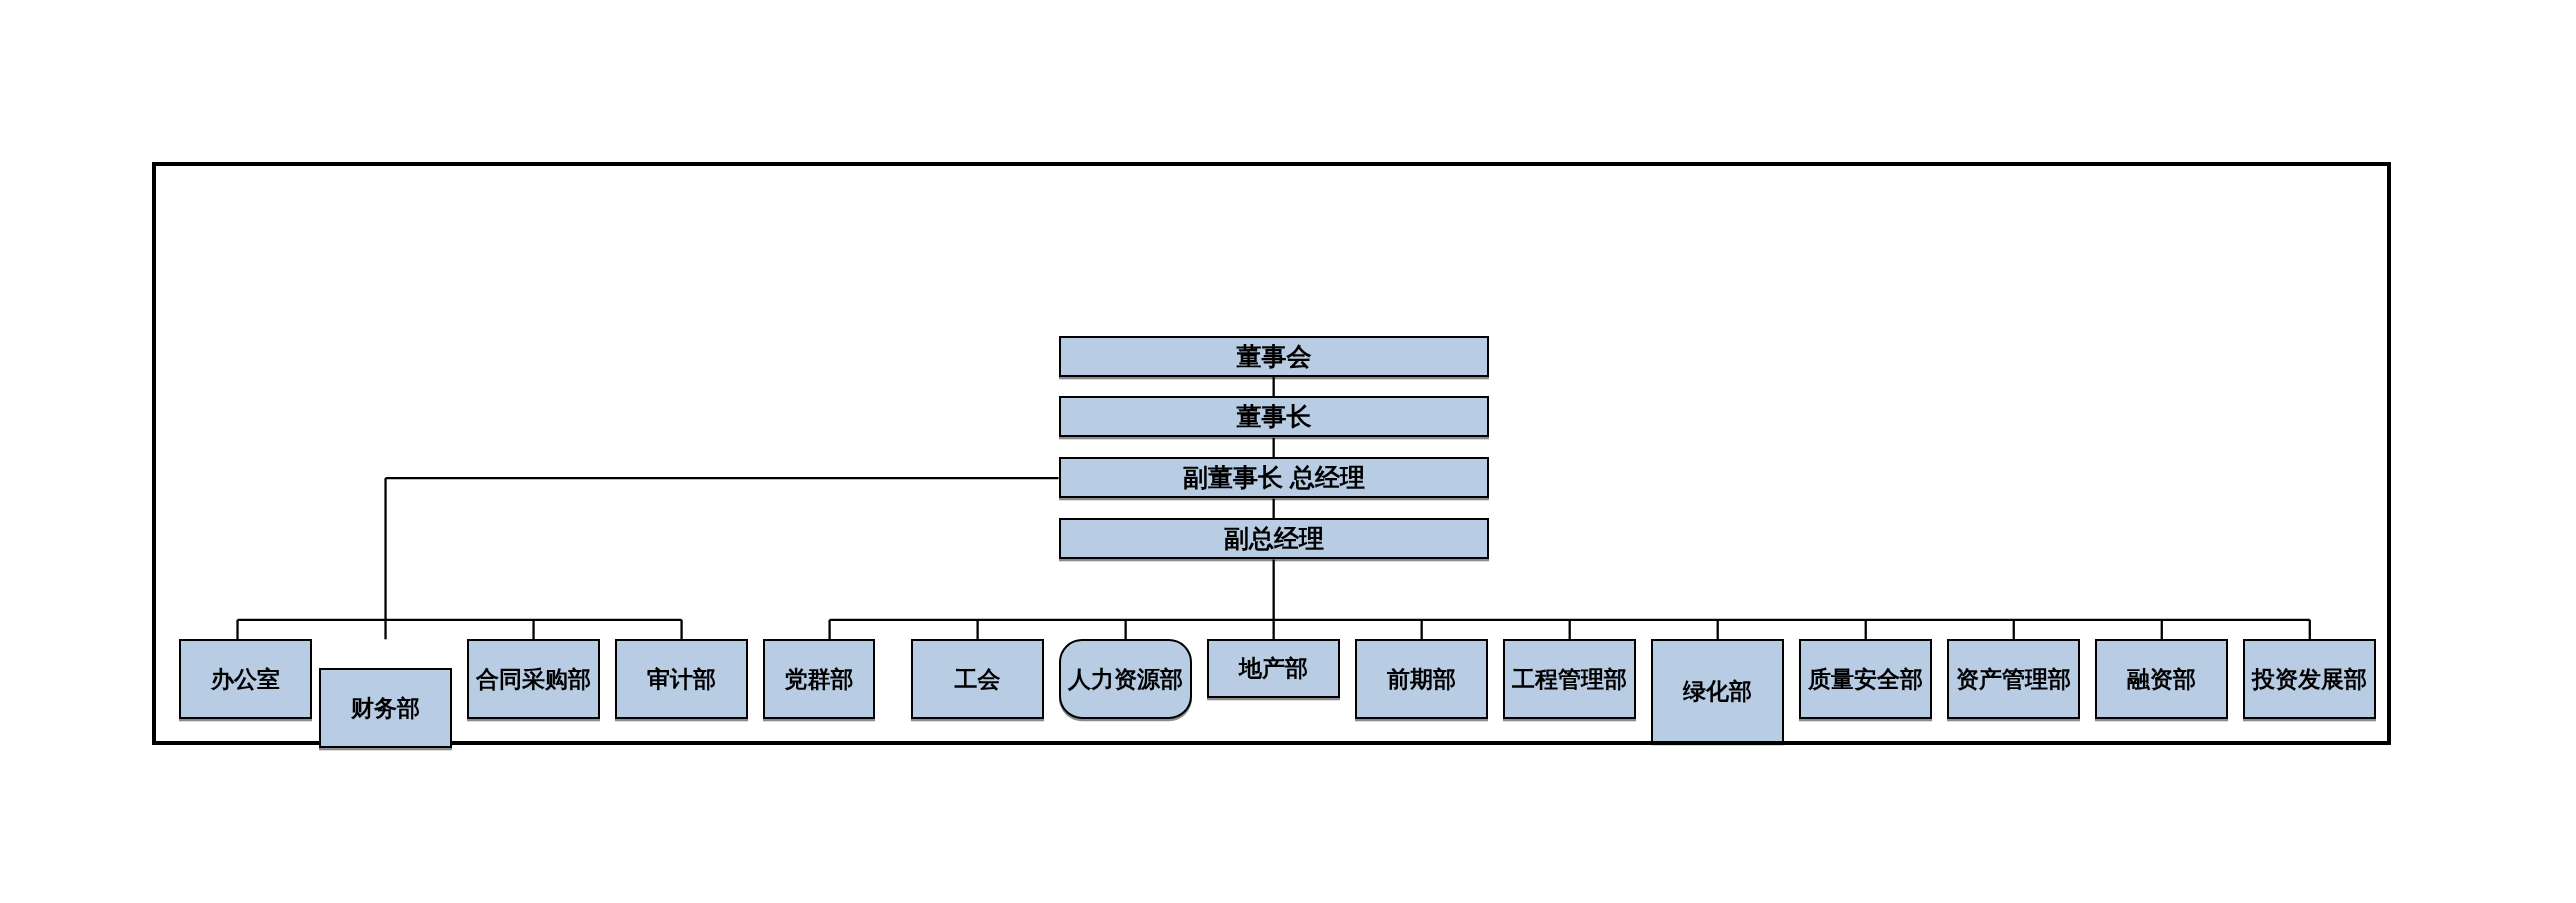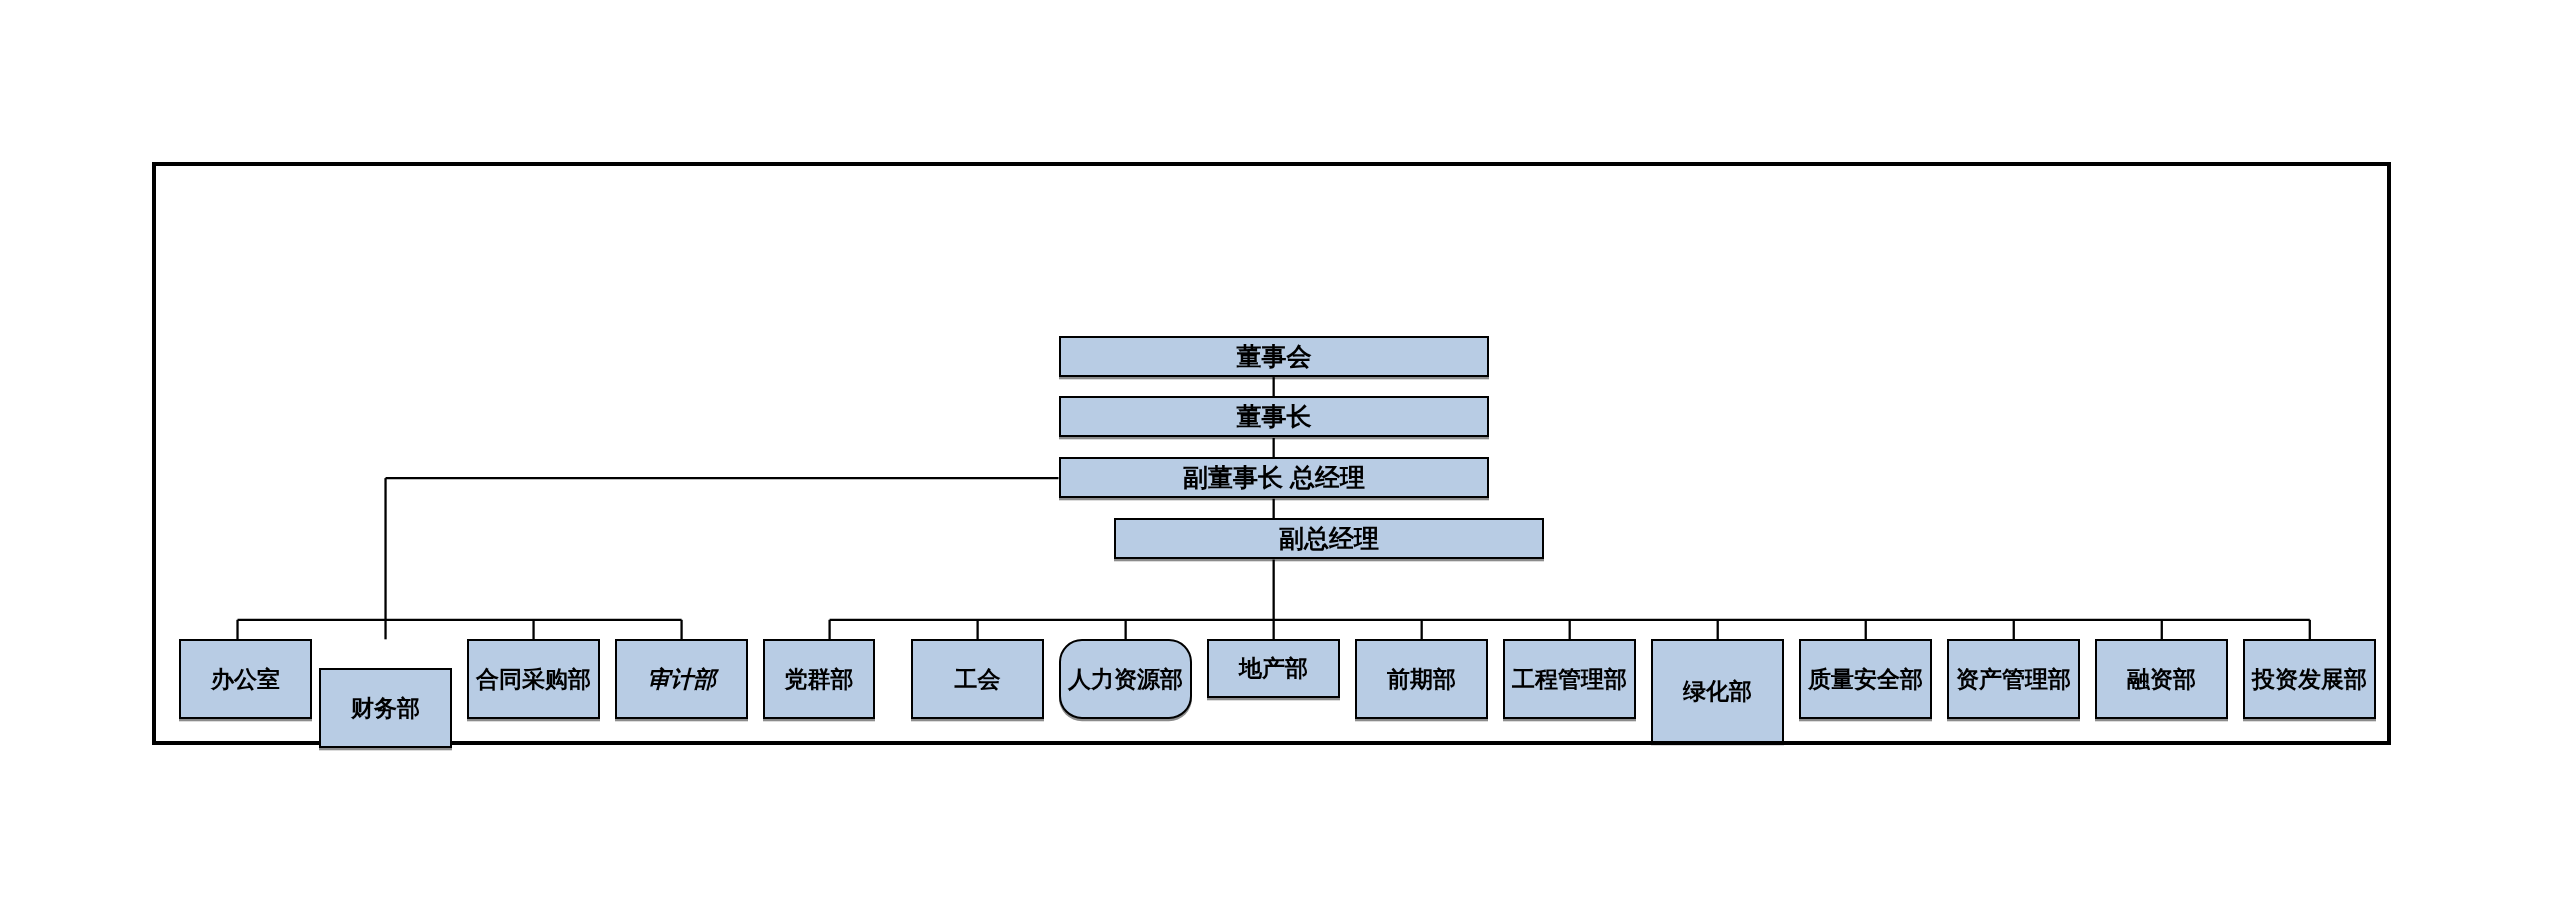--- a/index.html
+++ b/index.html
@@ -86,25 +86,25 @@
       <line x1="3252" y1="1080" x2="3252" y2="1114" stroke="#000000" stroke-width="4"></line>
       <line x1="3510" y1="1080" x2="3510" y2="1114" stroke="#000000" stroke-width="4"></line>
       <line x1="3768" y1="1080" x2="3768" y2="1114" stroke="#000000" stroke-width="4"></line>
       <line x1="4026" y1="1080" x2="4026" y2="1114" stroke="#000000" stroke-width="4"></line>
     </svg>
   <div id="chart-border"></div>
   <div id="boxes-layer">
       <div class="org-box" style="left: 1059px; top: 336px; width: 430px; height: 41px; font-size: 25px;">董事会</div>
       <div class="org-box" style="left: 1059px; top: 396px; width: 430px; height: 41px; font-size: 25px;">董事长</div>
       <div class="org-box" style="left: 1059px; top: 457px; width: 430px; height: 41px; font-size: 25px;">副董事长 总经理</div>
-      <div class="org-box" style="left: 1114px; top: 518px; width: 430px; height: 41px; font-size: 25px;">副总经理</div>
+      <div class="org-box" style="left: 1059px; top: 518px; width: 430px; height: 41px; font-size: 25px;">副总经理</div>
       <div class="org-box" style="left: 171px; top: 639px; width: 133px; height: 80px; font-size: 23px; margin-left: 8px;">办公室</div>
       <div class="org-box" style="left: 319px; top: 668px; width: 133px; height: 80px; font-size: 23px;">财务部</div>
       <div class="org-box" style="left: 467px; top: 639px; width: 133px; height: 80px; font-size: 23px;">合同采购部</div>
-      <div class="org-box" style="left: 615px; top: 639px; width: 133px; height: 80px; font-size: 23px; font-style: italic;">审计部</div>
+      <div class="org-box" style="left: 615px; top: 639px; width: 133px; height: 80px; font-size: 23px;">审计部</div>
       <div class="org-box" style="left: 763px; top: 639px; width: 112px; height: 80px; font-size: 23px;">党群部</div>
       <div class="org-box" style="left: 911px; top: 639px; width: 133px; height: 80px; font-size: 23px;">工会</div>
       <div class="org-box" style="left: 1059px; top: 639px; width: 133px; height: 80px; font-size: 23px; border-radius: 23px;">人力资源部</div>
       <div class="org-box" style="left: 1207px; top: 639px; width: 133px; height: 59px; font-size: 23px;">地产部</div>
       <div class="org-box" style="left: 1355px; top: 639px; width: 133px; height: 80px; font-size: 23px;">前期部</div>
       <div class="org-box" style="left: 1503px; top: 639px; width: 133px; height: 80px; font-size: 23px;">工程管理部</div>
       <div class="org-box" style="left: 1651px; top: 639px; width: 133px; height: 104px; font-size: 23px;">绿化部</div>
       <div class="org-box" style="left: 1799px; top: 639px; width: 133px; height: 80px; font-size: 23px;">质量安全部</div>
       <div class="org-box" style="left: 1947px; top: 639px; width: 133px; height: 80px; font-size: 23px;">资产管理部</div>
       <div class="org-box" style="left: 2095px; top: 639px; width: 133px; height: 80px; font-size: 23px;">融资部</div>

